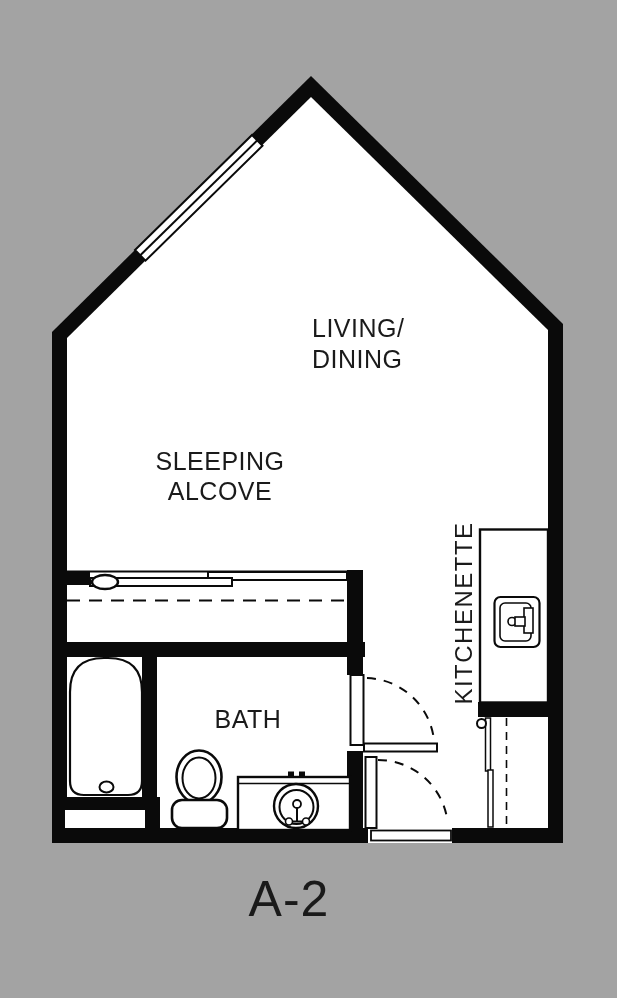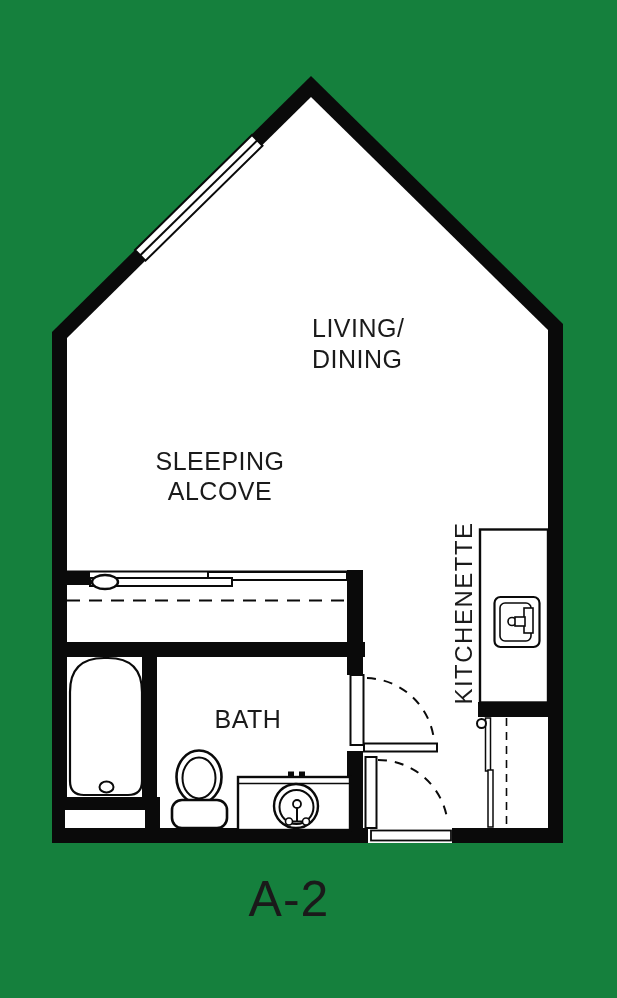--- a/index.html
+++ b/index.html
@@ -4,21 +4,21 @@
 <style>
   html, body {
     margin: 0;
     padding: 0;
     background: #ffffff;
   }
   .page {
     width: 617px;
     height: 998px;
     position: relative;
-    background: #15803d;
+    background: #a3a3a3;
     overflow: hidden;
   }
   svg { display: block; }
   .plan-label {
     font-family: "Liberation Sans", sans-serif;
     fill: #1a1a1a;
   }
   .label-md { font-size: 25px; letter-spacing: 0.5px; }
   .label-kitchen { font-size: 24px; letter-spacing: 1.5px; }
   .label-unit { font-size: 50px; letter-spacing: 1px; }

